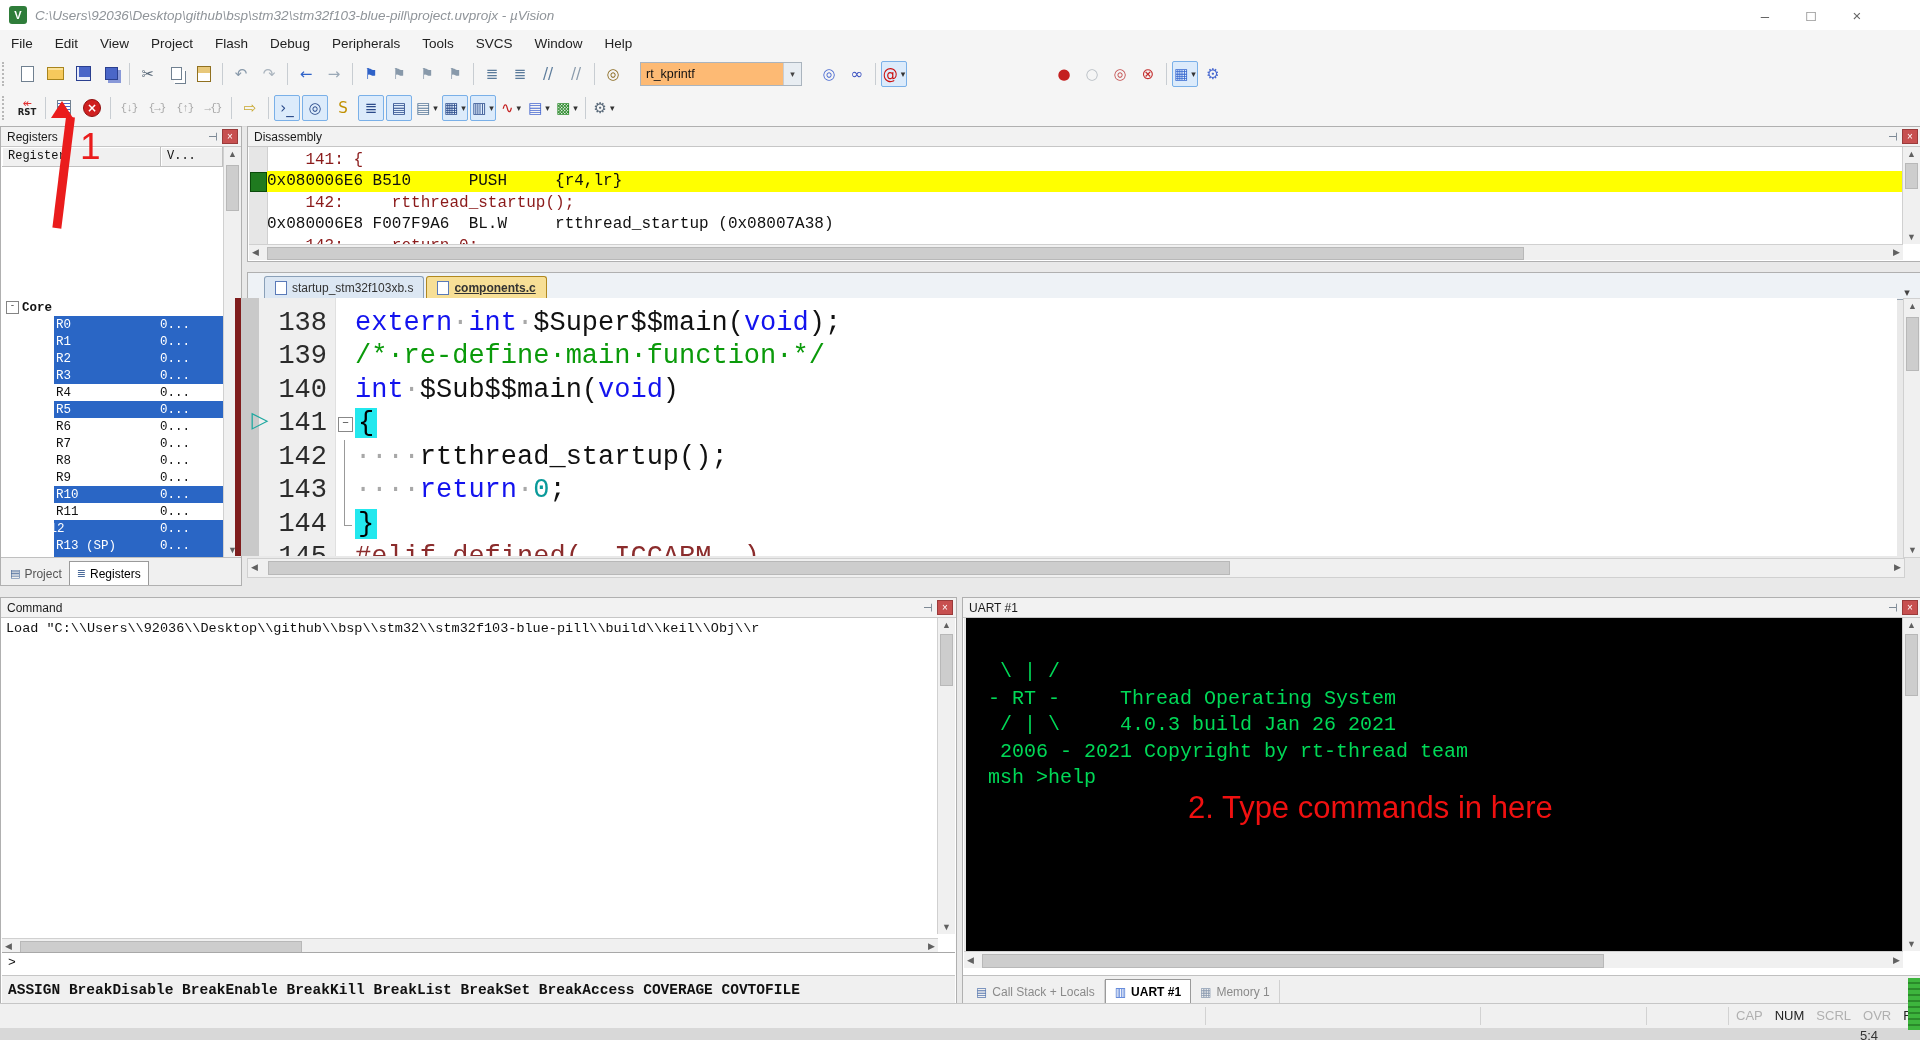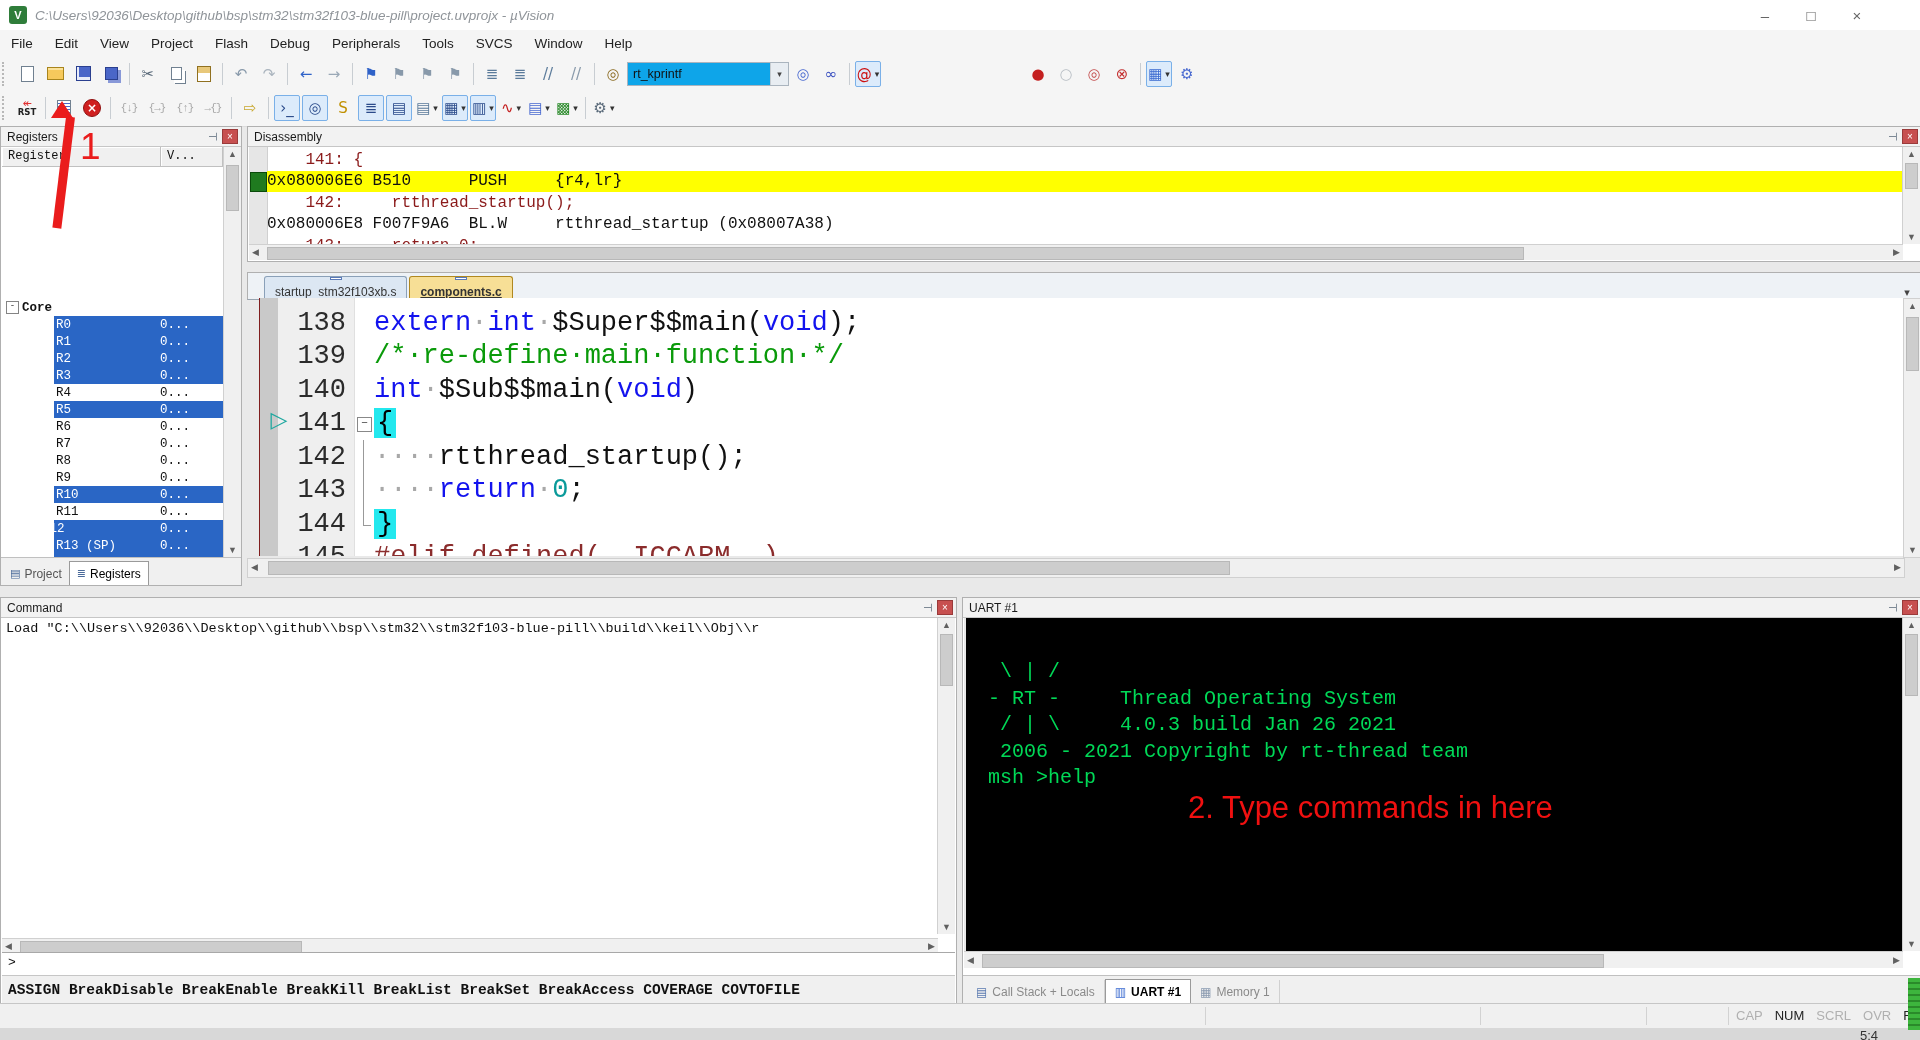--- a/index.html
+++ b/index.html
@@ -23,21 +23,21 @@
   #toolbar1{top:57px;height:33px;}
   #toolbar2{top:90px;height:36px;}
   .tbgrip{width:6px;height:24px;border-left:2px dotted #b8b8b8;margin:0 3px 0 2px;}
   .tbi{min-width:24px;height:24px;display:flex;align-items:center;justify-content:center;
     font-family:"DejaVu Sans",sans-serif;font-size:15px;margin:0 1px;border:1px solid transparent;border-radius:2px;}
   .tbi.active{background:#dcebfb;border-color:#7ab0e8;}
   .tbi.sm{font-family:"Liberation Mono",monospace;font-size:11px;letter-spacing:-1px;}
   .tbsep{width:1px;height:22px;background:#c8cdd2;margin:0 4px;}
   .tbgap{width:142px;}
   .dd{font-size:9px;color:#333;margin-left:3px;}
-  .tbcombo{width:160px;height:22px;background:#0ea5e9;border:1px solid #aab4be;display:flex;align-items:center;margin:0 0;}
+  .tbcombo{width:160px;height:22px;background:#fdba74;border:1px solid #aab4be;display:flex;align-items:center;margin:0 13px;}
   .tbcombo .cval{flex:1;font-size:12.5px;padding-left:5px;color:#111;}
   .tbcombo .cbtn{width:17px;height:100%;background:#e8edf2;border-left:1px solid #c8cdd2;display:flex;
     align-items:center;justify-content:center;font-size:9px;color:#444;}
   .rst{display:flex;flex-direction:column;align-items:center;justify-content:center;line-height:1;}
   .rst i{color:#e03030;font-style:normal;font-size:11px;line-height:9px;}
   .rst b{font-size:8.5px;color:#222;}
   i.shape{display:inline-block;}
   .sp-page{width:11px;height:14px;background:#fff;border:1px solid #708090;}
   .sp-folder{width:15px;height:11px;background:#f6c95c;border:1px solid #a8841c;box-shadow:inset 0 2px 0 #fbe29a;}
   .sp-floppy{width:13px;height:13px;background:#4a66c8;border:1px solid #2a3f8f;box-shadow:inset 2px -3px 0 #e8ecf8;}
@@ -87,27 +87,27 @@
   .dz-gutter{position:absolute;left:0;top:0;bottom:0;width:18px;background:#e6e6e6;border-right:1px solid #d0d0d0;}
   .dz-line{position:absolute;left:18px;right:0;height:21.5px;display:flex;align-items:center;white-space:pre;}
   .dz-line.cur{background:#ffff00;}
   .dz-src{color:#8b1a1a;}
   .dz-asm{color:#111;}
   .dz-marker{position:absolute;left:1px;width:15px;height:18px;background:#1f7a1f;border:1px solid #0a4a0a;}
   
   #ed-tabbar{position:absolute;left:247px;top:272px;width:1673px;height:26px;background:#eef2f6;
     border:1px solid #b0b0b0;border-bottom:1px solid #98a4b0;display:flex;align-items:flex-end;padding-left:16px;}
   .ed-tab{height:22px;display:flex;align-items:center;gap:5px;padding:0 10px;font-size:12px;color:#333;
-    background:#dce7f3;border:1px solid #8aa0b8;border-bottom:none;border-radius:3px 3px 0 0;margin-right:2px;flex-direction:column;}
+    background:#dce7f3;border:1px solid #8aa0b8;border-bottom:none;border-radius:3px 3px 0 0;margin-right:2px;}
   .ed-tab.on{background:#f7df96;border-color:#b08820;font-weight:bold;}
   .ed-tab.on .ed-tab-label{text-decoration:underline;}
   .tabpg{width:10px;height:12px;background:#fff;border:1px solid #5a7ab8;}
   #ed-tab-tools{margin-left:auto;display:flex;gap:10px;margin-right:8px;color:#444;font-size:11px;align-items:center;}
-  #ed-body{position:absolute;left:259px;top:298px;width:1656px;height:258px;background:#fff;
-    border-left:1px solid #7f1d1d;overflow:hidden;font-family:"Liberation Mono",monospace;font-size:27px;}
+  #ed-body{position:absolute;left:235px;top:298px;width:1656px;height:258px;background:#fff;
+    border-left:6px solid #7f1d1d;overflow:hidden;font-family:"Liberation Mono",monospace;font-size:27px;}
   .ed-col-gutter{position:absolute;left:0;top:0;bottom:0;width:18px;background:#c9c9c9;}
   .ed-col-nums{position:absolute;left:18px;top:0;bottom:0;width:76px;background:#efefef;border-right:1px solid #e0e0e0;}
   .ed-line{position:absolute;left:0;right:0;height:33.5px;display:flex;align-items:center;}
   .ed-num{width:86px;padding-right:10px;text-align:right;color:#2b2b2b;flex:none;}
   .ed-fold{width:18px;flex:none;position:relative;height:100%;}
   .ed-code{white-space:pre;}
   .seg.kw{color:#1313ee;} .seg.cm{color:#0a9a0a;} .seg.nm{color:#0a9a9a;}
   .seg.ws{color:#a8a8a8;} .seg.pl{color:#111;} .seg.pp{color:#8b2c2c;}
   .seg.hl{background:#23e8ee;color:#000;padding:0 3px;}
   .fold-box{position:absolute;left:1px;top:10px;width:13px;height:13px;border:1px solid #888;background:#fff;

